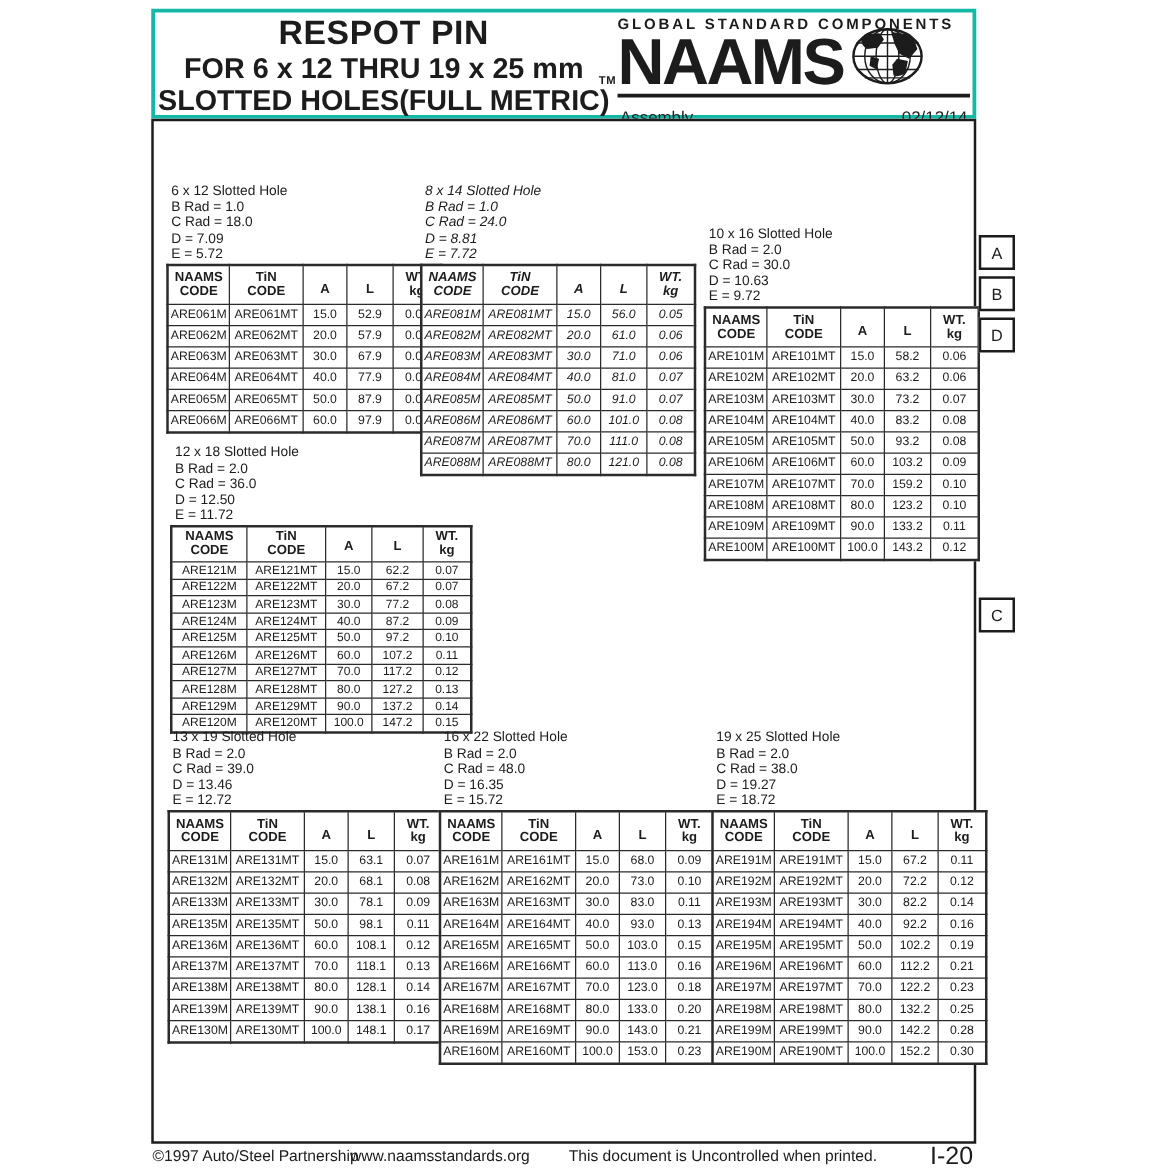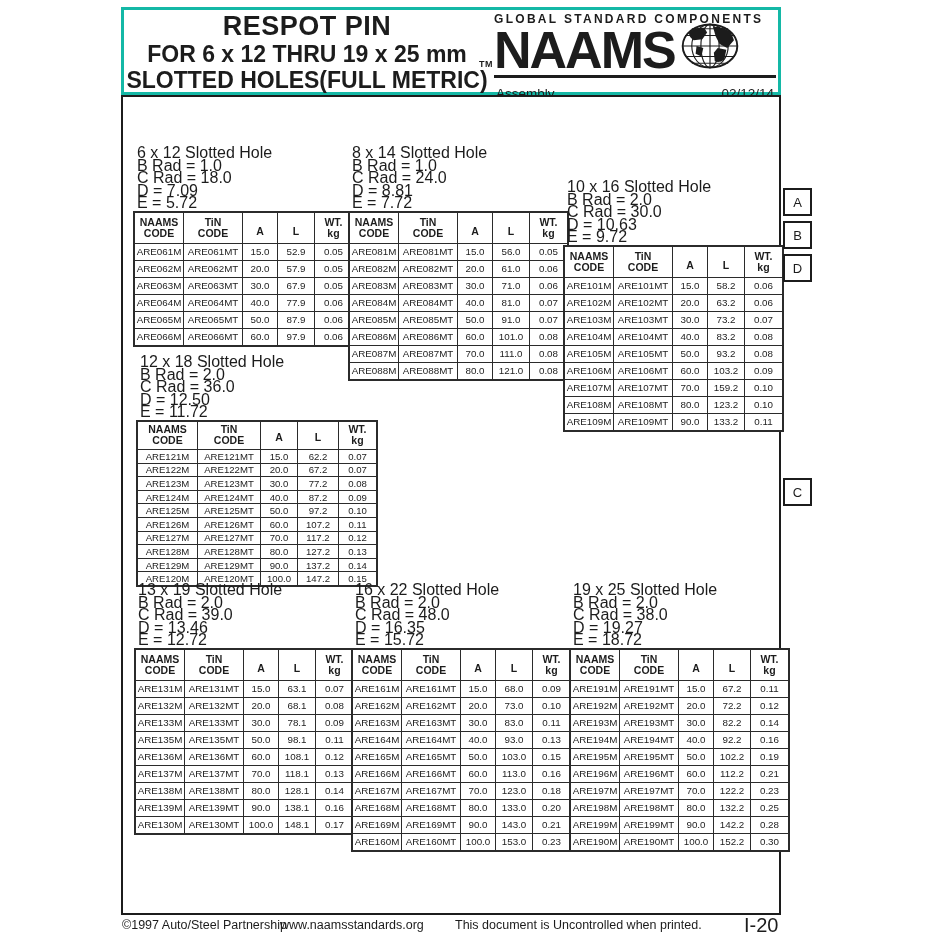--- a/index.html
+++ b/index.html
@@ -33,21 +33,21 @@
   
   .side-label {
     position:absolute; left:783px; width:25px; height:24px;
     border:2px solid #1c1c1c; background:#fff;
     display:flex; align-items:center; justify-content:center;
     font-size:13px;
   }
   .pos-a { top:188px; } .pos-b { top:221px; } .pos-d { top:254px; } .pos-c { top:478px; }
   
   .tbl-wrap { position:absolute; }
-  .info { font-size:16px; line-height:12.6px; margin:0 0 1px 4px; white-space:nowrap; }
+  .info { font-size:11px; line-height:12.6px; margin:0 0 1px 4px; white-space:nowrap; }
   table.pintable { border-collapse:collapse; border:2px solid #2b2b2b; background:#fff; table-layout:fixed; }
   .pintable th, .pintable td { border:1px solid #2b2b2b; text-align:center; padding:0; overflow:hidden; }
   .pintable th { font-size:10.5px; line-height:11.5px; font-weight:bold; padding:4px 1px 3px 1px; vertical-align:middle; }
   .pintable th.single { vertical-align:bottom; padding-bottom:5px; }
   .pintable td { font-size:9.8px; }
   .t-std td { height:16px; }
   .t-std th:nth-child(1), .t-std td:nth-child(1) { width:46px; }
   .t-std th:nth-child(2), .t-std td:nth-child(2) { width:56px; }
   .t-std th:nth-child(3), .t-std td:nth-child(3) { width:32px; }
   .t-std th:nth-child(4), .t-std td:nth-child(4) { width:34px; }
@@ -165,21 +165,21 @@
         <tr>
           <td>ARE066M</td>
           <td>ARE066MT</td>
           <td>60.0</td>
           <td>97.9</td>
           <td>0.06</td>
         </tr>
       </tbody>
     </table>
   </div>
-<div class="tbl-wrap" style="left:348px; top:147px;">
+<div class="tbl-wrap" style="left:336px; top:147px;font-style:italic;">
     <div class="info">
       <div>8 x 14 Slotted Hole</div>
       <div>B Rad = 1.0</div>
       <div>C Rad = 24.0</div>
       <div>D = 8.81</div>
       <div>E = 7.72</div>
     </div>
     <table class="pintable t-std">
       <thead>
         <tr>
@@ -324,20 +324,27 @@
           <td>80.0</td>
           <td>123.2</td>
           <td>0.10</td>
         </tr>
         <tr>
           <td>ARE109M</td>
           <td>ARE109MT</td>
           <td>90.0</td>
           <td>133.2</td>
           <td>0.11</td>
+        </tr>
+        <tr>
+          <td>ARE100M</td>
+          <td>ARE100MT</td>
+          <td>100.0</td>
+          <td>143.2</td>
+          <td>0.12</td>
         </tr>
       </tbody>
     </table>
   </div>
 <div class="tbl-wrap" style="left:136px; top:356px;">
     <div class="info">
       <div>12 x 18 Slotted Hole</div>
       <div>B Rad = 2.0</div>
       <div>C Rad = 36.0</div>
       <div>D = 12.50</div>

